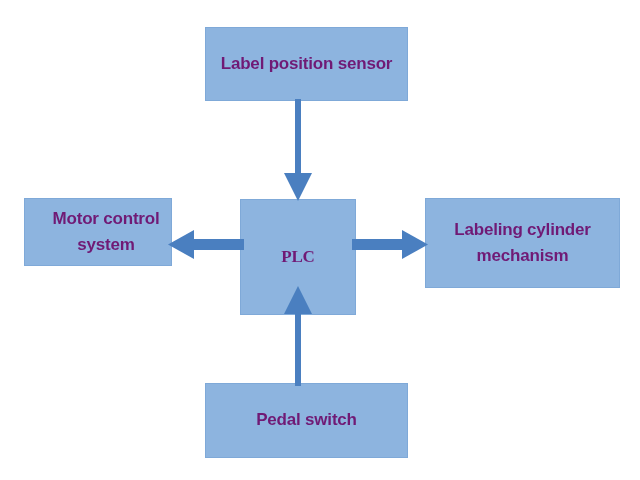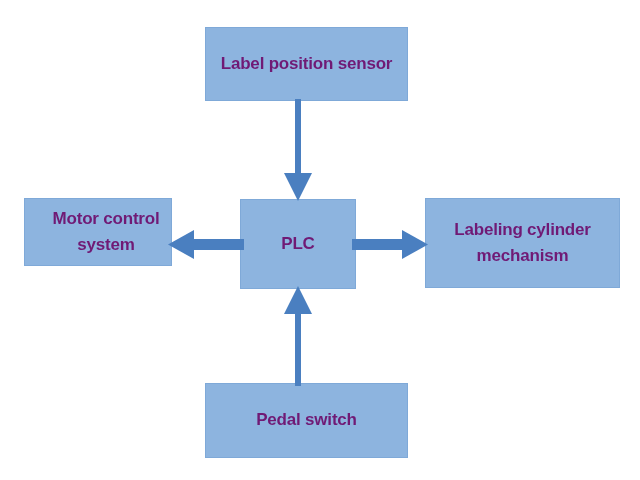--- a/index.html
+++ b/index.html
@@ -36,21 +36,21 @@
     font-family: "Liberation Sans", sans-serif;
   }
   .node .label {
     padding: 0 6px;
     white-space: pre-line;
   }
 
   
   #node-sensor   { left: 205px; top: 27px;  width: 203px; height: 74px; }
   #node-motor    { left: 24px;  top: 198px; width: 148px; height: 68px; padding-left: 16px; }
-  #node-plc      { left: 240px; top: 199px; width: 116px; height: 90px; }
+  #node-plc      { left: 240px; top: 199px; width: 116px; height: 116px; font-family: Liberation Serif, serif; }
   #node-cylinder { left: 425px; top: 198px; width: 195px; height: 90px; }
   #node-pedal    { left: 205px; top: 383px; width: 203px; height: 75px; }
 
   .arrow { position: absolute; }
   #arrow-sensor-plc   { left: 276px; top: 99px;  width: 44px;  height: 102px; }
   #arrow-pedal-plc    { left: 276px; top: 286px; width: 44px;  height: 100px; }
   #arrow-plc-motor    { left: 168px; top: 228px; width: 76px;  height: 34px; }
   #arrow-plc-cylinder { left: 352px; top: 228px; width: 76px;  height: 34px; }
 </style>
 </head>

